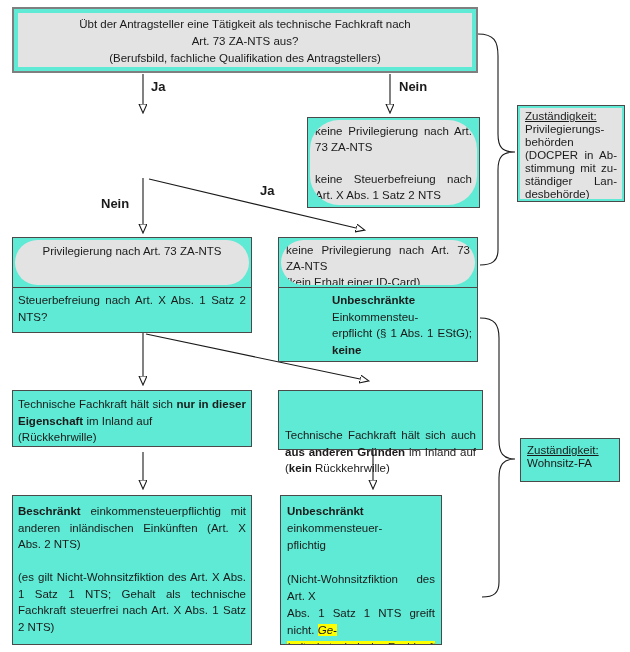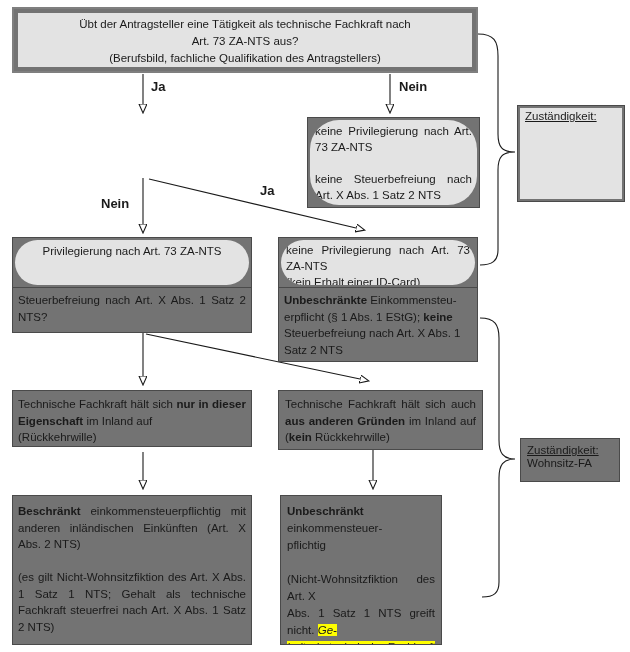--- a/index.html
+++ b/index.html
@@ -4,21 +4,21 @@
 <style>
   :root{
     --fill:#e3e3e3; --bd:#4a4a4a; --bd-grey:#7f7f7f; --txt:#1a1a1a; --hl:#ffff00;
   }
   html,body{margin:0;padding:0;background:#fff;}
   .canvas{
     position:relative; width:630px; height:652px; background:#ffffff;
     font-family:"Liberation Sans","DejaVu Sans",sans-serif; color:var(--txt);
     font-size:11.5px; line-height:16.5px; overflow:hidden;
   }
-  .node{position:absolute; background:#737373; border:1px solid var(--bd); box-sizing:border-box;}
+  .node{position:absolute; background:#5eead4; border:1px solid var(--bd); box-sizing:border-box;}
   .node.thick{border:2px solid var(--bd-grey);}
   .sect{position:relative; box-sizing:border-box; overflow:hidden;}
   .sect.divider{border-bottom:1px solid var(--bd);}
   .shade{background:var(--fill); margin:2px; padding:3px 5px; box-sizing:border-box; height:calc(100% - 4px); overflow:hidden;}
   .shade.wide{margin:4px; height:calc(100% - 8px);}
   .pad{padding:5px 6px; box-sizing:border-box; height:100%; overflow:hidden;}
   .txt{white-space:pre-line; text-align:justify;}
   .txt.center{text-align:center;}
   .txt.left{text-align:center;}
   .b{font-weight:bold;}
@@ -74,20 +74,21 @@
     <div class="shade lh16">
       <div class="txt">keine Privilegierung nach Art. 73 ZA-NTS
 
 keine Steuerbefreiung nach Art. X Abs. 1 Satz 2 NTS</div>
     </div>
   </div>
 
   <div class="node" style="left:517px;top:105px;width:108px;height:97px;">
     <div class="shade lh13" style="padding:2px 5px;">
       <div class="u">Zuständigkeit:</div>
+      <div class="zust-body">Privilegierungs-behörden (DOCPER in Ab-stimmung mit zu-ständiger Lan-desbehörde)</div>
     </div>
   </div>
 
   <div class="node" style="left:12px;top:237px;width:240px;height:96px;">
     <div class="sect divider" style="height:50px;">
       <div class="shade lh16">
         <div class="txt left">Privilegierung nach Art. 73 ZA-NTS</div>
       </div>
     </div>
     <div class="sect" style="height:45px;">
@@ -97,39 +98,39 @@
     </div>
   </div>
 
   <div class="node" style="left:278px;top:237px;width:200px;height:125px;">
     <div class="sect divider" style="height:50px;">
       <div class="shade lh16" style="padding:2px 5px;">
         <div class="txt">keine Privilegierung nach Art. 73 ZA-NTS
 (kein Erhalt einer ID-Card)</div>
       </div>
     </div>
-    <div class="sect" style="height:74px;">
+    <div class="sect" style="height:74px;margin-left:48px;">
       <div class="pad" style="padding:4px 5px;">
         <div class="txt"><span class="b">Unbeschränkte</span><span> Einkommensteu-
 erpflicht (§ 1 Abs. 1 EStG); </span><span class="b">keine</span><span>
 Steuerbefreiung nach Art. X Abs. 1
 Satz 2 NTS</span></div>
       </div>
     </div>
   </div>
 
   <div class="node" style="left:12px;top:390px;width:240px;height:57px;">
     <div class="pad" style="padding:5px;">
       <div class="txt"><span>Technische Fachkraft hält sich </span><span class="b">nur in dieser Eigenschaft</span><span> im Inland auf
 (Rückkehrwille)</span></div>
     </div>
   </div>
 
   <div class="node" style="left:278px;top:390px;width:205px;height:60px;">
-    <div class="pad" style="padding:5px 6px;">
+    <div class="pad" style="padding:5px 6px;margin-top:31px;">
       <div class="txt"><span>Technische Fachkraft hält sich auch </span><span class="b">aus anderen Gründen</span><span> im Inland auf (</span><span class="b">kein</span><span> Rückkehrwille)</span></div>
     </div>
   </div>
 
   <div class="node" style="left:520px;top:438px;width:100px;height:44px;">
     <div class="pad lh13" style="padding:5px 6px;">
       <div class="u">Zuständigkeit:</div>
       <div>Wohnsitz-FA</div>
     </div>
   </div>

